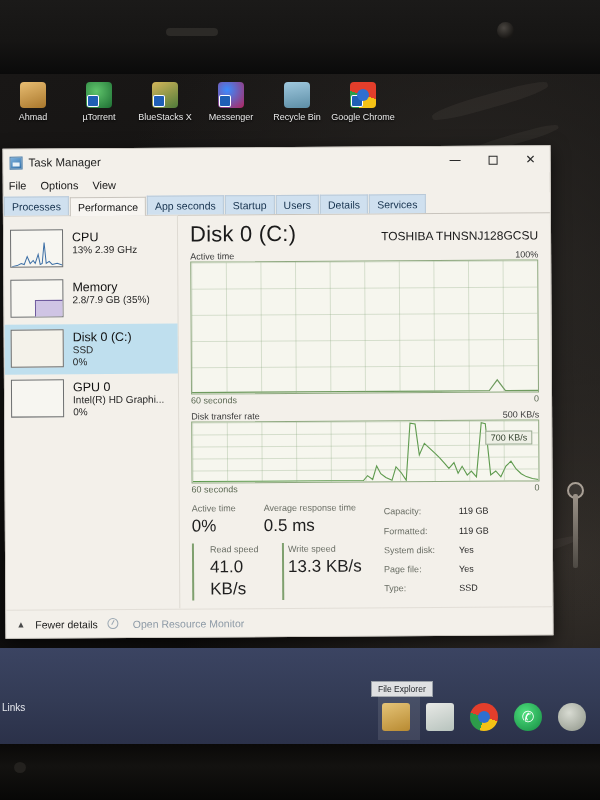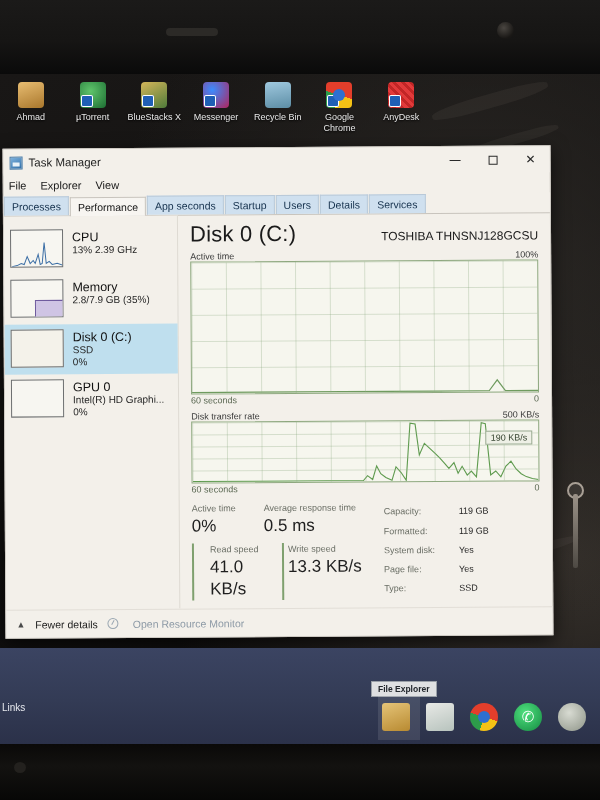--- a/index.html
+++ b/index.html
@@ -346,21 +346,20 @@
     font-size: 10px; color: #e6e8ee;
   }
   .tb-tooltip {
     position: absolute;
     left: 371px; top: 33px;
     background: #dfe0e2;
     border: 1px solid #9aa0a8;
     font-size: 8.5px;
     color: #22262c;
     padding: 2px 6px;
-    font-weight: bold;
   }
   .tb-icons {
     position: absolute;
     left: 382px; top: 55px;
     display: flex;
     gap: 16px;
     align-items: center;
   }
   .tb-ic { width: 28px; height: 28px; border-radius: 50%; position: relative; }
   .tb-hl { position:absolute; left:378px; top:48px; width:42px; height:44px; background: rgba(255,255,255,0.10); }
@@ -419,26 +418,20 @@
     <div class="desk-icon">
       <div class="gi gi-bin"></div>
       <span>Recycle Bin</span>
     </div>
     <div class="desk-icon">
       <div class="gi gi-chrome">
           <span class="gi-badge"></span>
         </div>
       <span>Google Chrome</span>
     </div>
-    <div class="desk-icon">
-      <div class="gi gi-anyd">
-          <span class="gi-badge"></span>
-        </div>
-      <span>AnyDesk</span>
-    </div>
   </div>
 
   <div class="tm">
 
     <div class="tm-title">
       <div class="tm-ico"></div>
       <div class="tm-title-text">Task Manager</div>
       <div class="winbtns">
         <div class="winbtn">
             <span class="mn"></span>
@@ -447,21 +440,21 @@
             <span class="mx"></span>
           </div>
         <div class="winbtn">
             <span>✕</span>
           </div>
       </div>
     </div>
 
     <div class="tm-menu">
       <span>File</span>
-      <span>Explorer</span>
+      <span>Options</span>
       <span>View</span>
     </div>
 
     <div class="tm-tabs">
       <div class="tab">Processes</div>
       <div class="tab active">Performance</div>
       <div class="tab">App seconds</div>
       <div class="tab">Startup</div>
       <div class="tab">Users</div>
       <div class="tab">Details</div>
@@ -548,21 +541,21 @@
 
         <div class="g-label-row">
           <span>Disk transfer rate</span>
           <span>500 KB/s</span>
         </div>
         <div class="graph g2">
           <div class="grid"></div>
           <svg width="100%" height="100%" viewBox="0 0 340 62" preserveAspectRatio="none">
             <polyline points="0,61 168,61 172,56 177,60 181,46 185,54 190,58 196,61 200,47 205,53 210,61 214,2 219,3 223,35 228,23 233,28 238,33 243,38 248,44 252,49 257,43 261,54 265,47 270,56 274,52 279,58 284,2 288,3 293,56 298,52 303,58 308,47 313,42 318,50 323,55 328,58 334,60 340,61" fill="none" stroke="#5f9b4f" stroke-width="1.1"></polyline>
           </svg>
-          <div class="tooltip">190 KB/s</div>
+          <div class="tooltip">700 KB/s</div>
         </div>
         <div class="g-foot">
           <span>60 seconds</span>
           <span>0</span>
         </div>
 
         <div class="stats">
           <div>
             <div style="display:flex;">
               <div class="st-col st-a">

